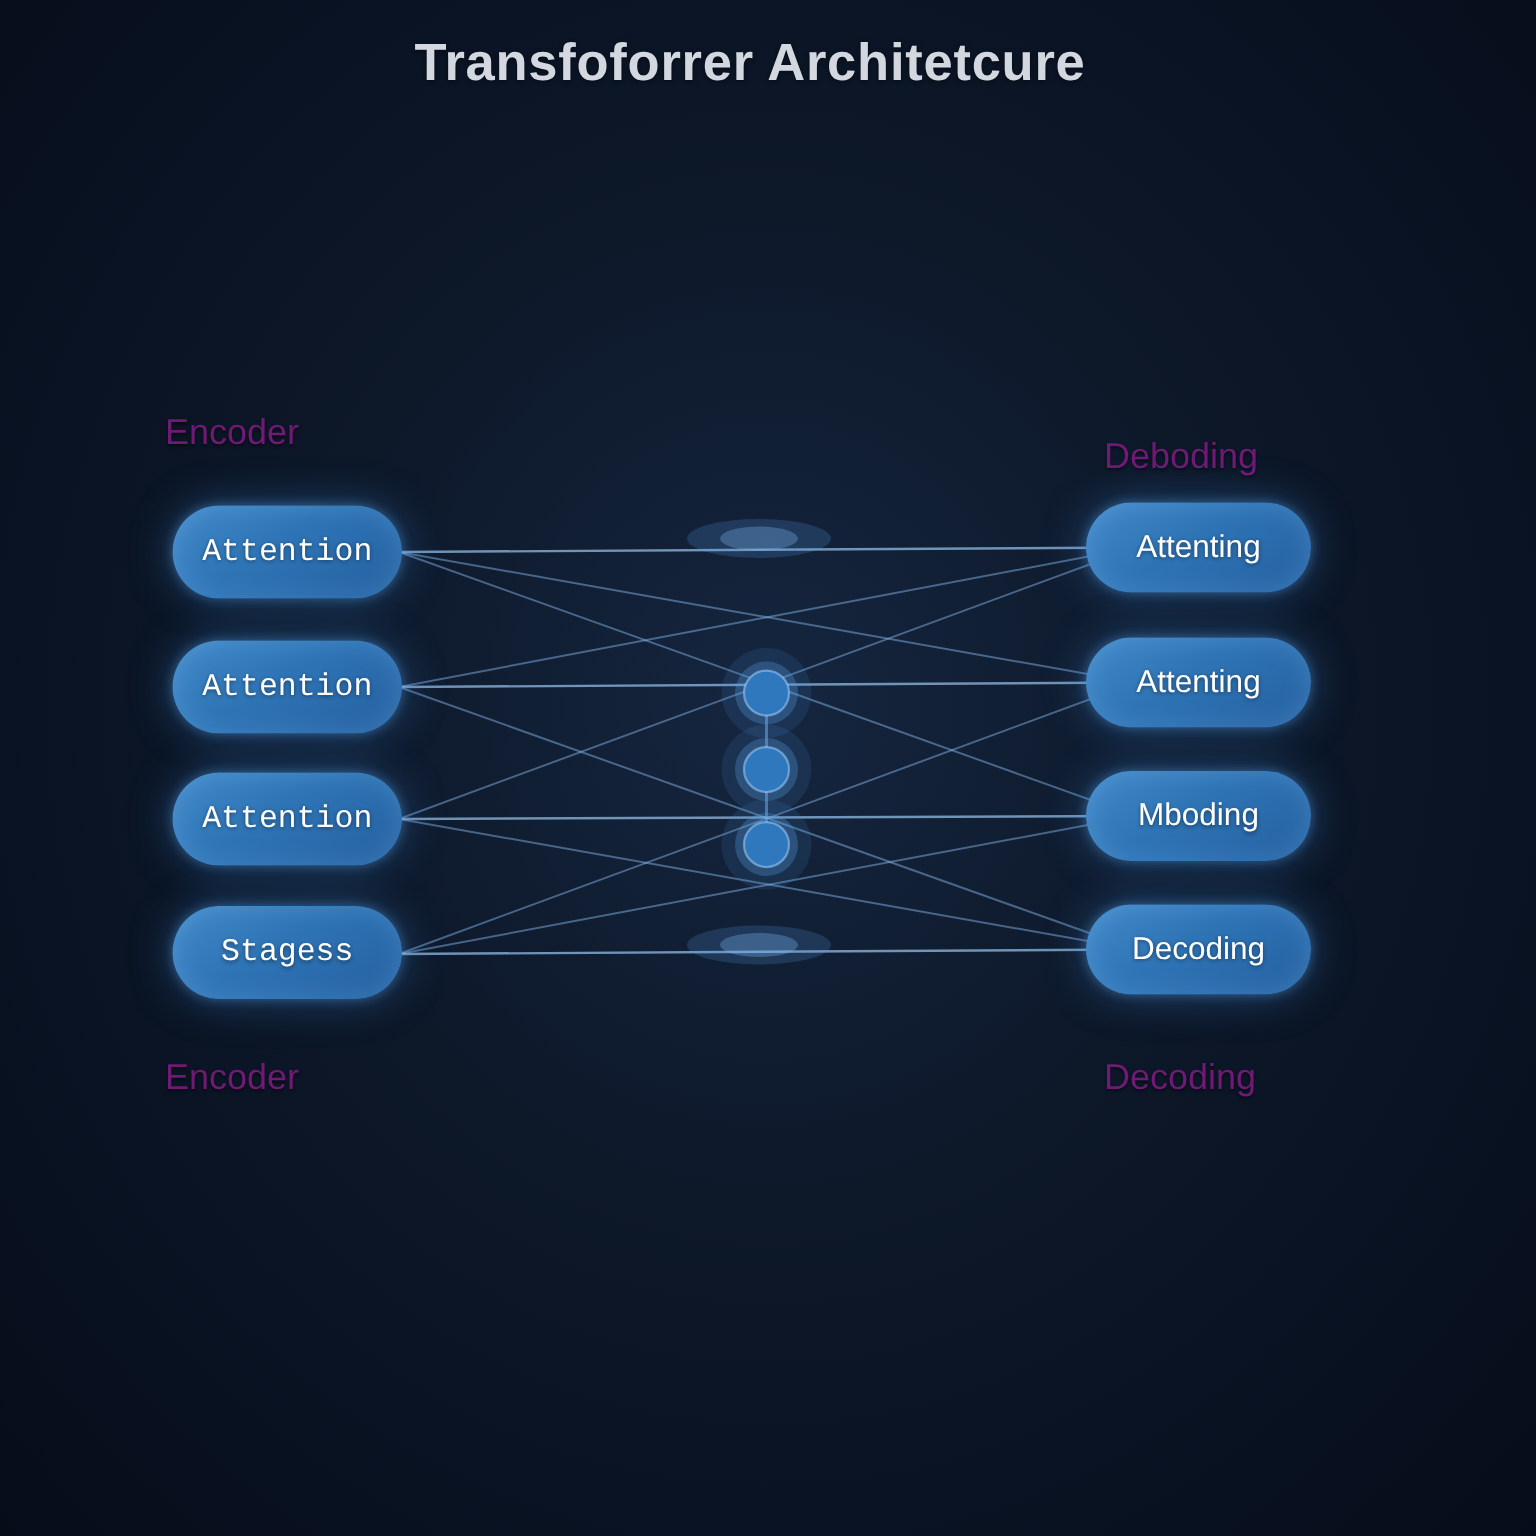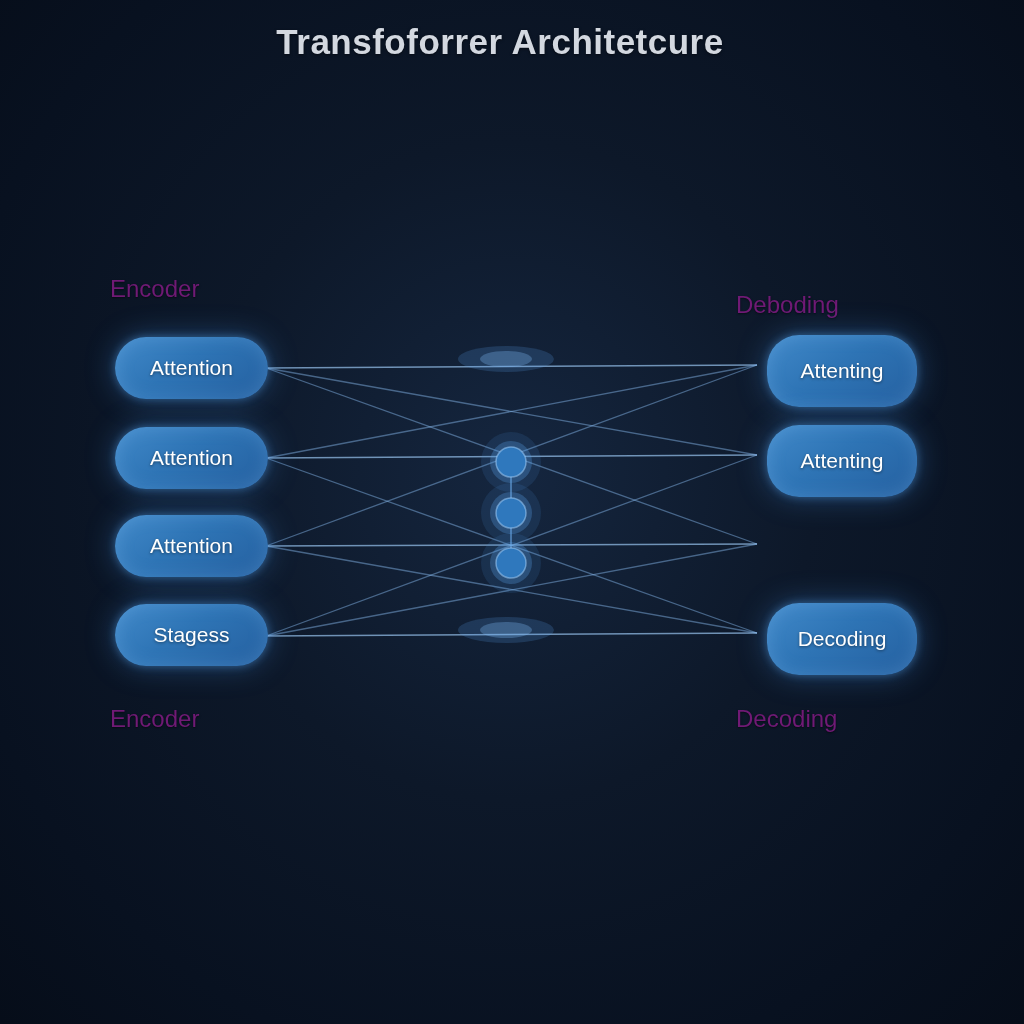--- a/index.html
+++ b/index.html
@@ -72,22 +72,22 @@
     display: flex;
     align-items: center;
     justify-content: center;
   }
   .node span {
     color: #ffffff;
     font-size: 21px;
     font-weight: 400;
     text-shadow: 0 1px 3px rgba(0,0,0,0.45);
   }
-  .node.left  { left: 115px; width: 153px; height: 62px; }
-  .node.right { left: 767px; width: 150px; height: 72px; }
+  .node.left  { left: 115px; width: 153px; height: 62px; font-family: Liberation Mono, monospace; }
+  .node.right { left: 724px; width: 150px; height: 60px; }
   .nL0 { top: 337px; } .nL1 { top: 427px; } .nL2 { top: 515px; } .nL3 { top: 604px; }
   .nR0 { top: 335px; } .nR1 { top: 425px; } .nR2 { top: 514px; } .nR3 { top: 603px; }
 </style>
 </head>
 <body>
 
 <div class="stage">
 
   <div class="title">Transfoforrer Architetcure</div>
 
@@ -149,17 +149,20 @@
   <div class="node left nL3">
     <span>Stagess</span>
   </div>
 
   <div class="node right nR0">
     <span>Attenting</span>
   </div>
   <div class="node right nR1">
     <span>Attenting</span>
   </div>
+  <div class="node right nR2">
+    <span>Mboding</span>
+  </div>
   <div class="node right nR3">
     <span>Decoding</span>
   </div>
 
 </div>
 
 </body></html>

